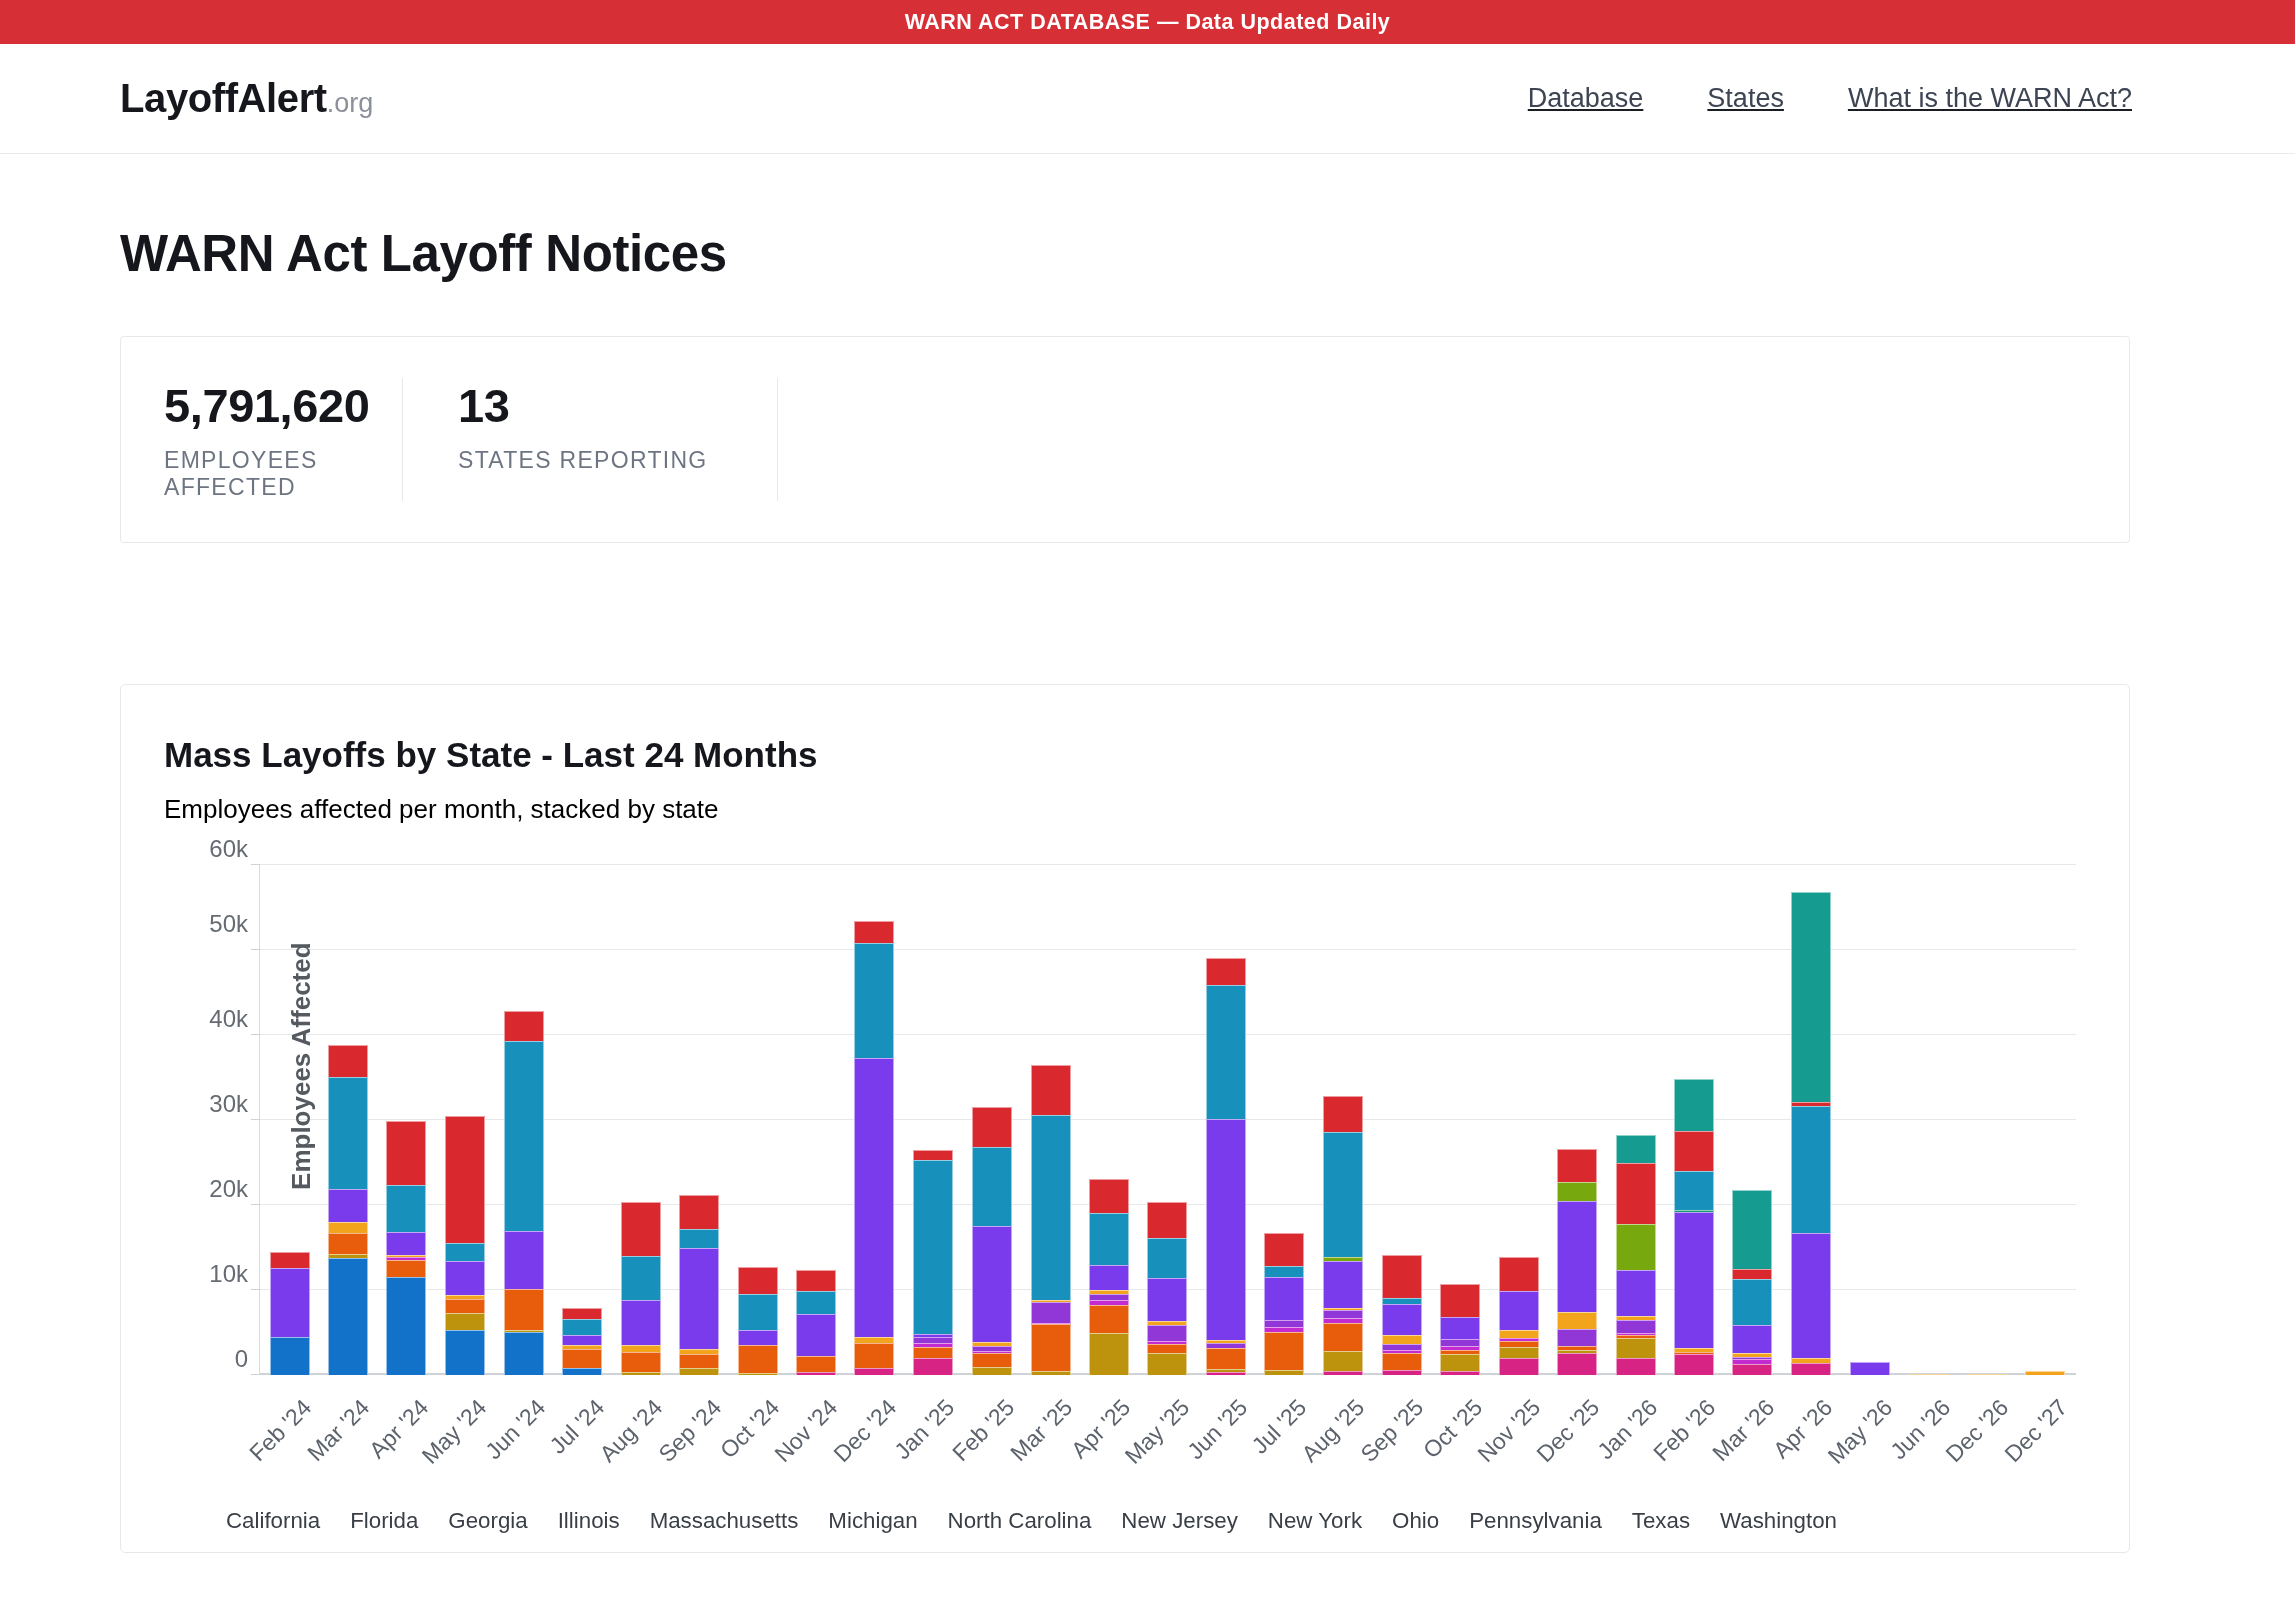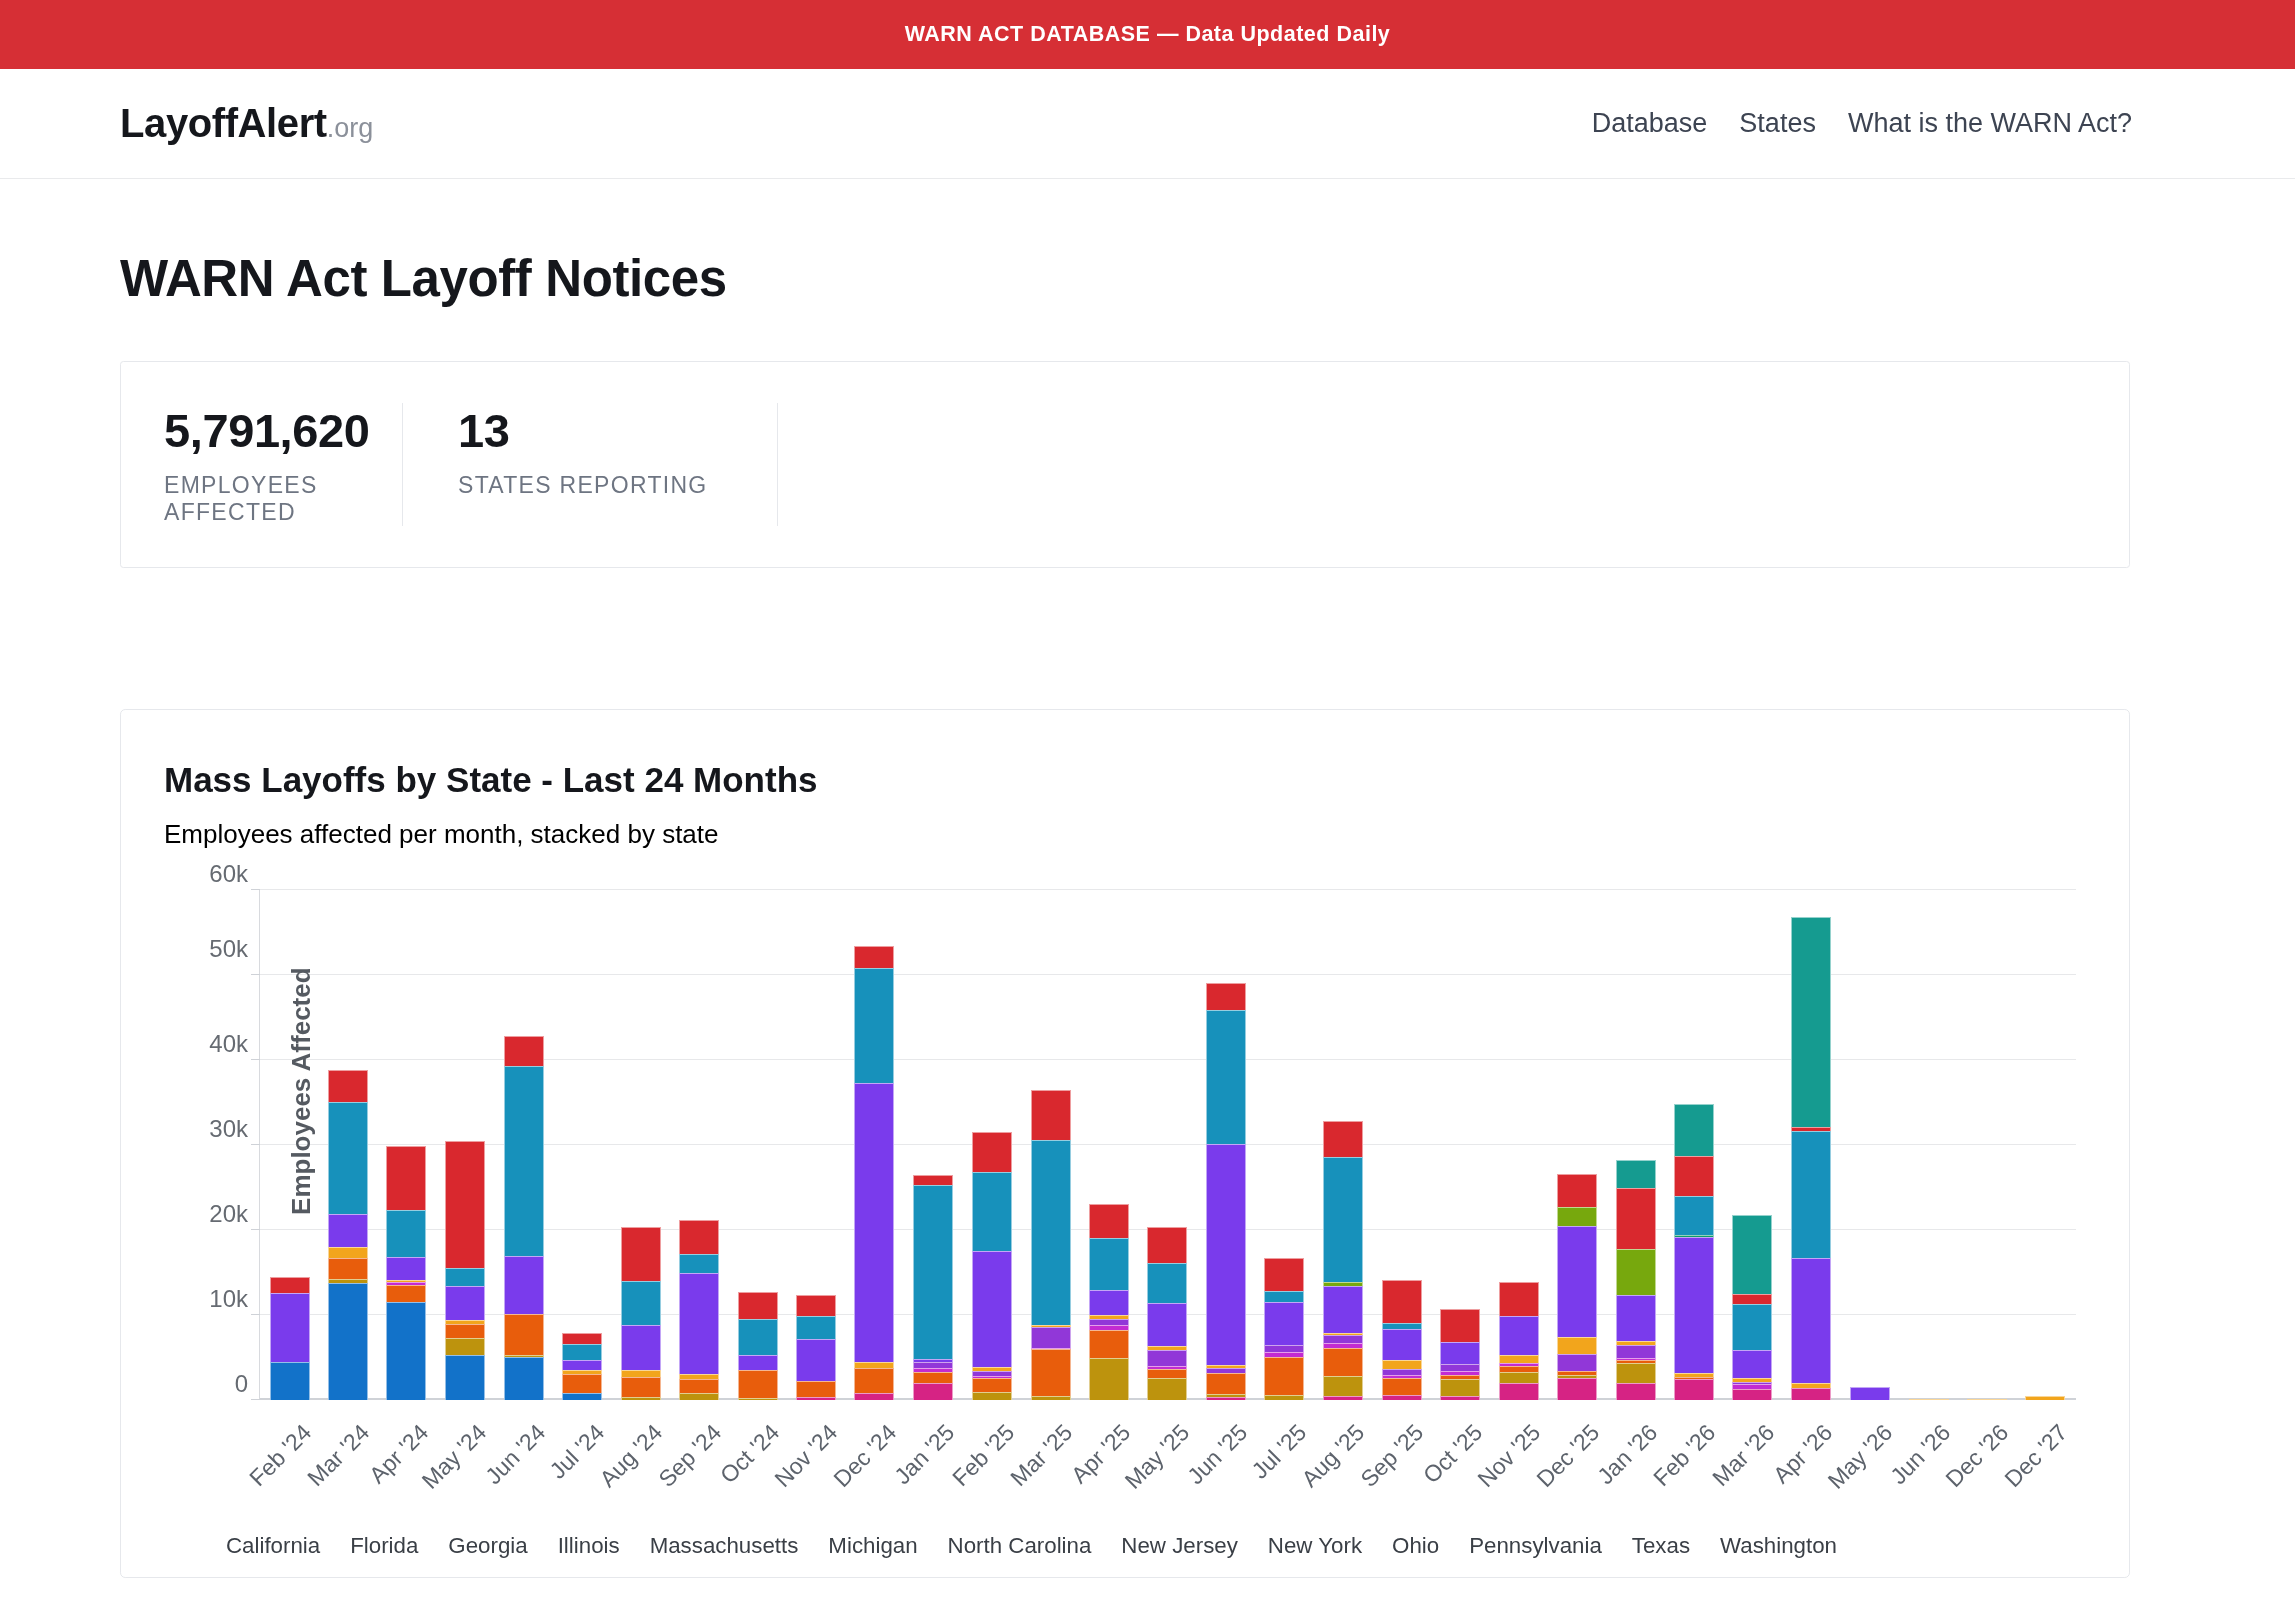--- a/index.html
+++ b/index.html
@@ -1,26 +1,26 @@
 <!DOCTYPE html>
 <html style="font-size:13.7px"><head>
 <meta charset="utf-8">
 <style>
   * { margin:0; padding:0; box-sizing:border-box; }
   html,body { width:2295px; height:1622px; overflow:hidden; background:#fff;
     font-family:"Liberation Sans", sans-serif; color:#1a1d23; }
 
-  .banner { height:69px; background:#d62f35; display:flex; align-items:center; justify-content:center; }
+  .banner { height:44px; background:#d62f35; display:flex; align-items:center; justify-content:center; }
   .banner span { color:#fff; font-size:21.5px; font-weight:bold; letter-spacing:0.5px; }
 
   .header { height:110px; display:flex; align-items:center; justify-content:space-between;
     padding:0 163px 0 120px; border-bottom:1.7px solid #e9eaec; background:#fff; }
   .logo { font-size:40px; font-weight:800; color:#15171c; letter-spacing:-0.4px; cursor:pointer; }
   .logo .tld { font-size:27px; font-weight:400; color:#8b909a; letter-spacing:0; }
-  .nav { display:flex; gap:32px; }
+  .nav { display:flex; gap:64px;text-decoration:underline; }
   .nav div { font-size:27px; color:#3d4452; cursor:pointer; }
 
   .container { padding:0 120px; width:2251px; }
 
   .h1 { margin-top:70px; font-size:51px; font-weight:800; color:#15171c; letter-spacing:-0.4px; }
   .lede { margin-top:34px; width:1108px; font-size:27.5px; line-height:48px; color:#4a5361; }
 
   .stats-card { margin-top:53px; width:2010px; border:1.7px solid #e6e8ec; border-radius:3.4px;
     background:#fff; display:flex; align-items:stretch; padding:41px 0; }
   .stat { padding-left:43px; }

